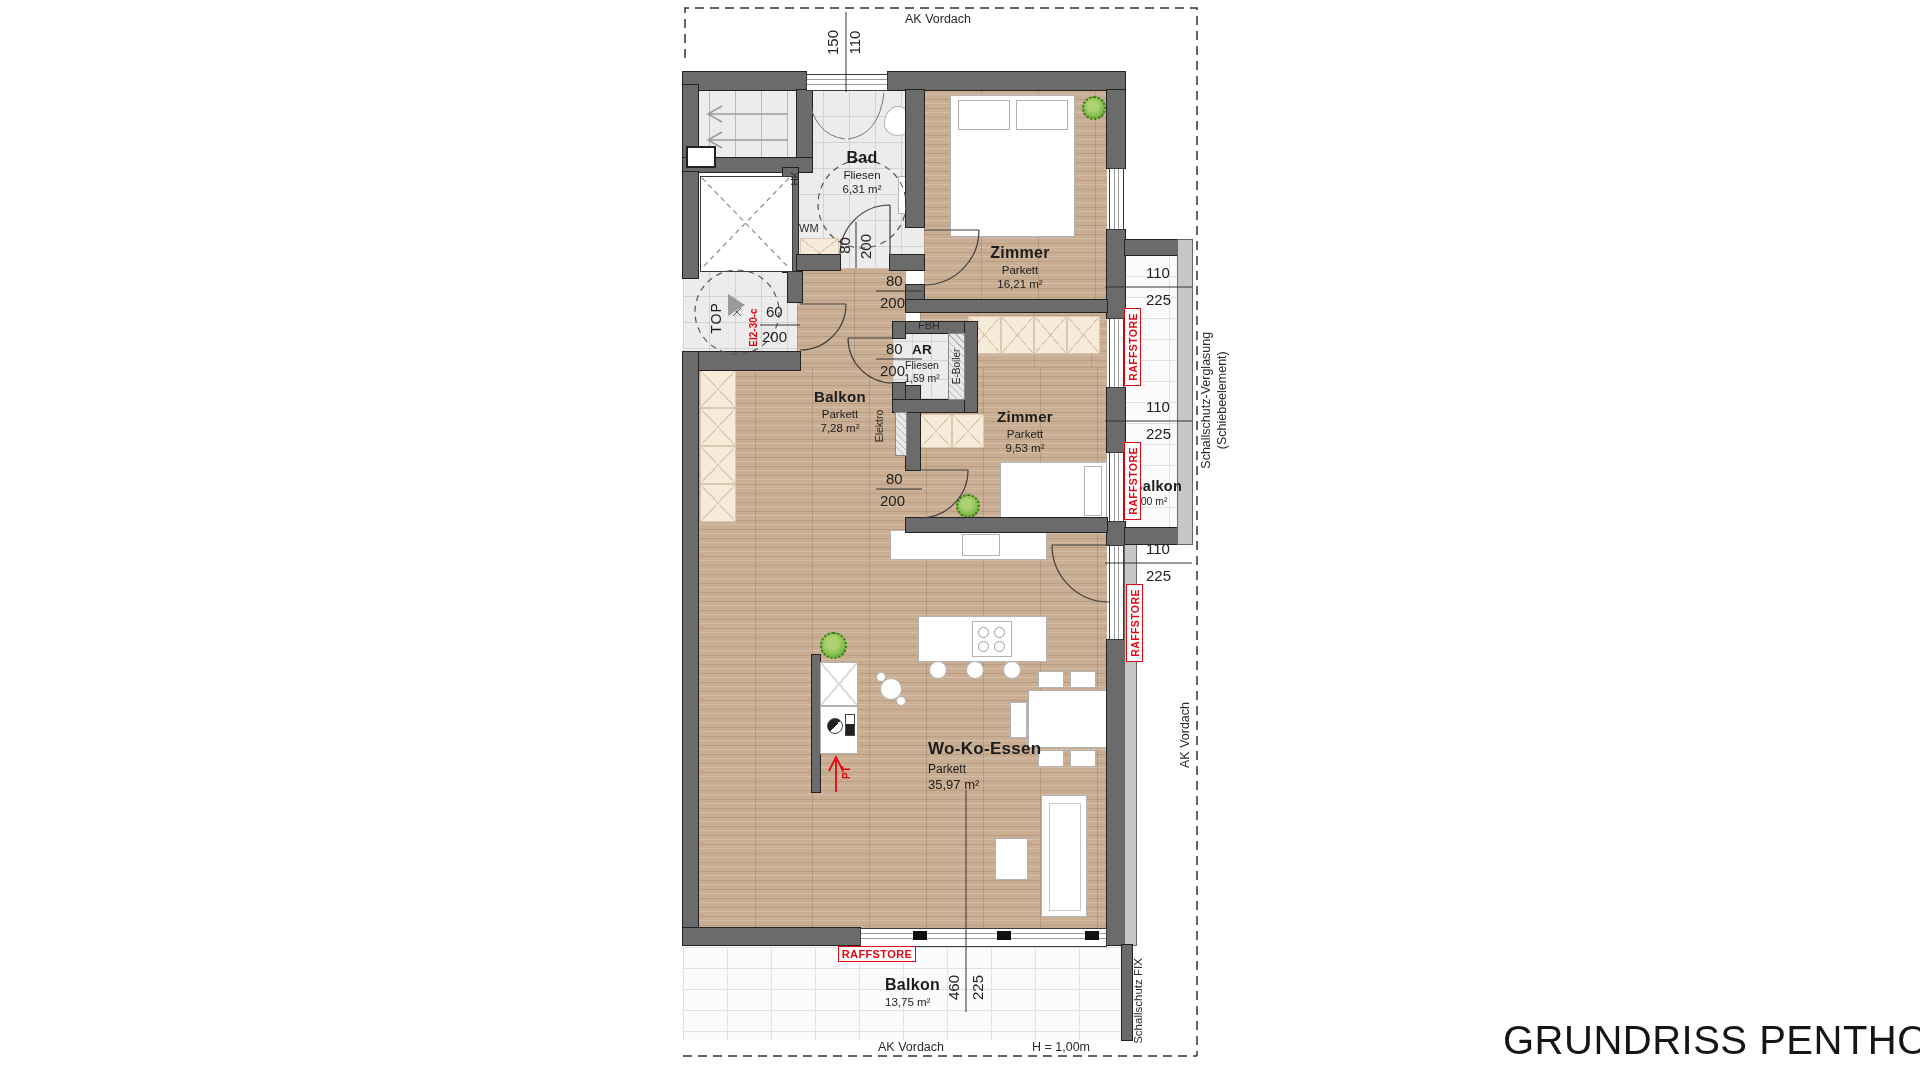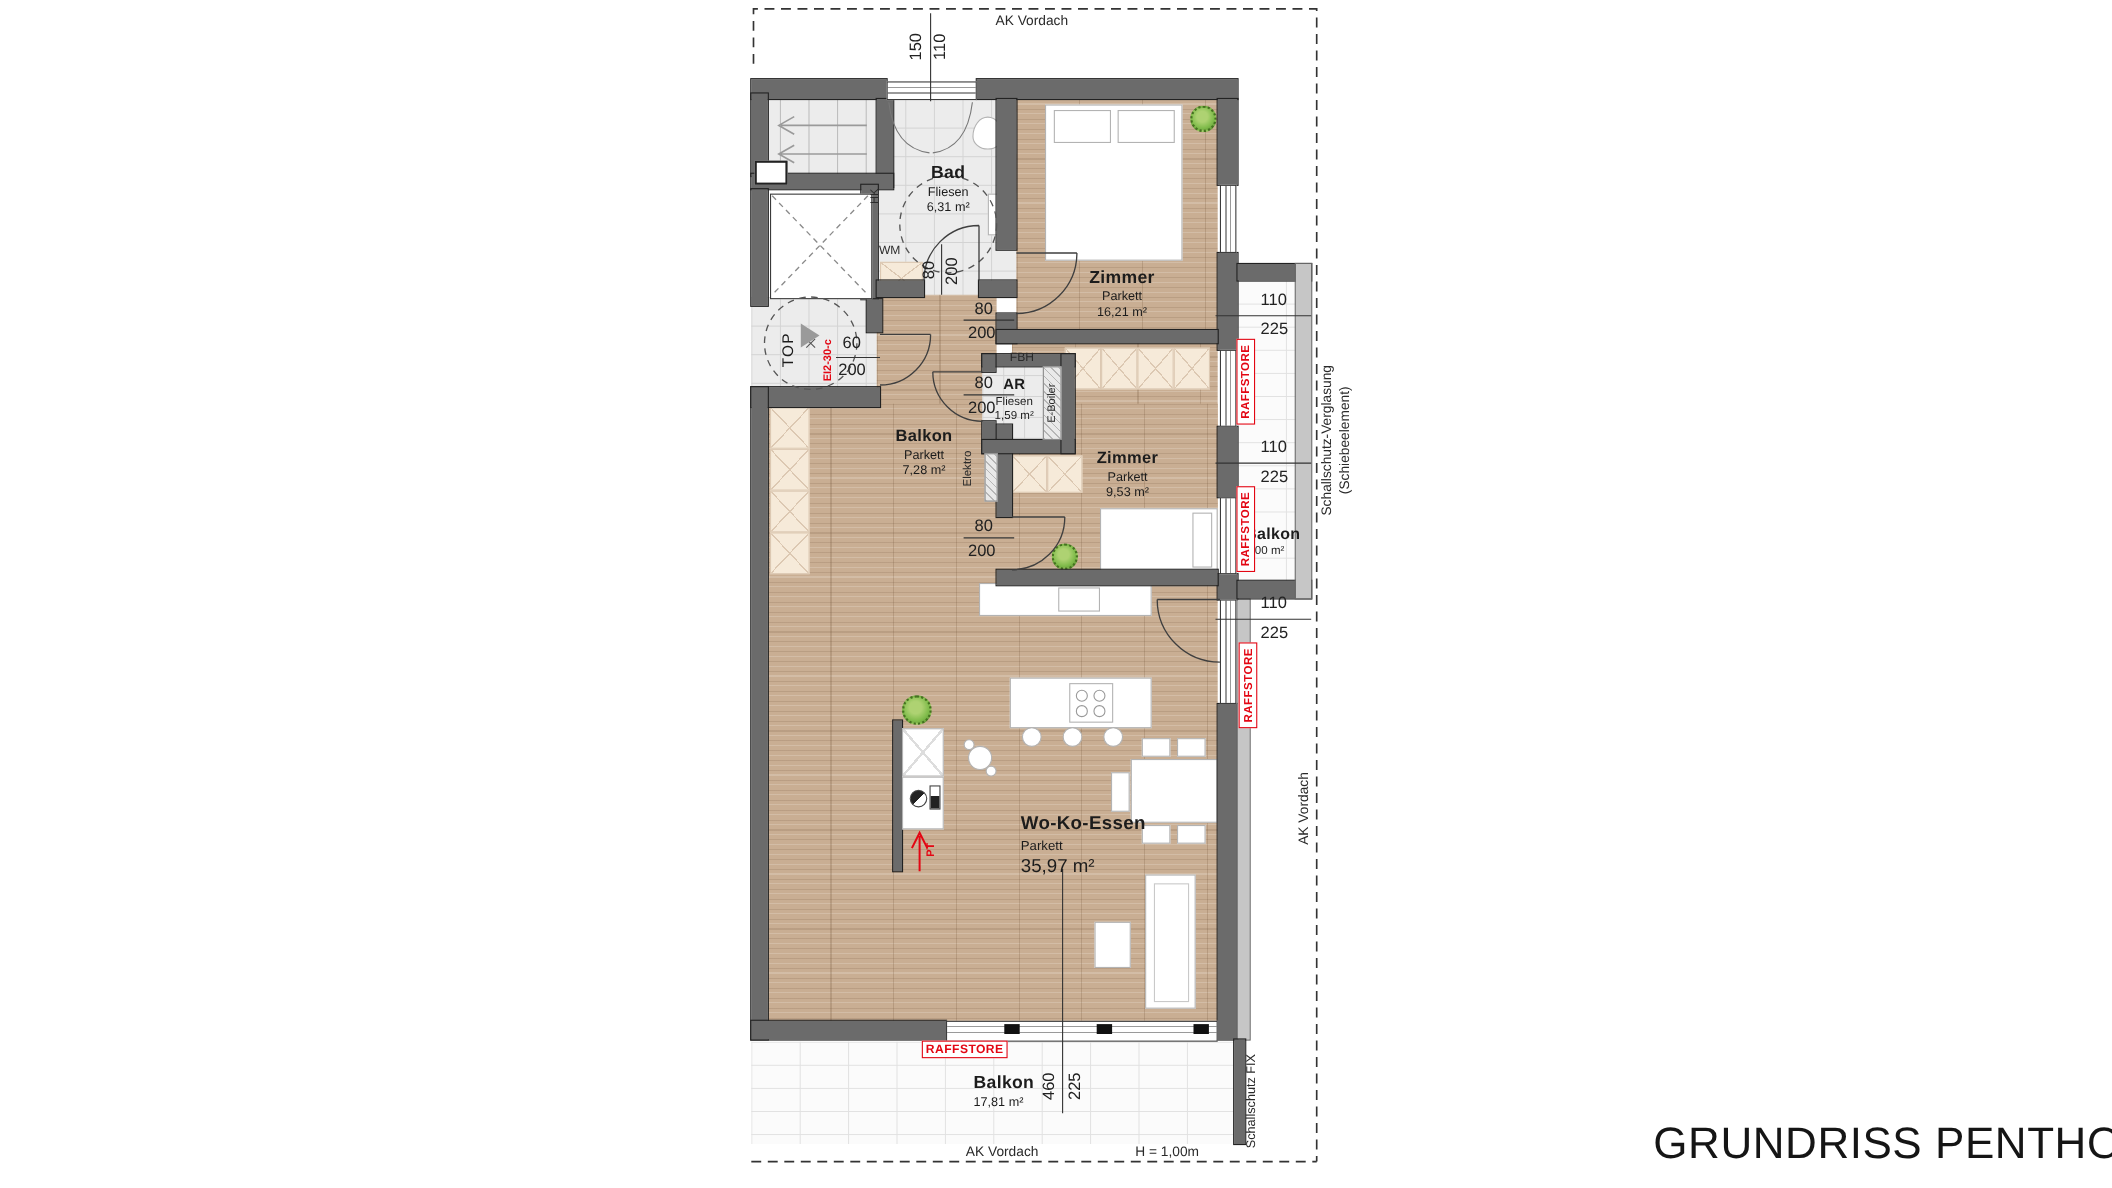--- a/index.html
+++ b/index.html
@@ -259,25 +259,25 @@
     <div class="rf">Parkett</div>
     <div class="ra">9,53 m²</div>
   </div>
   <div class="roomlbl" style="left:1128px;top:477px;width:64px;text-align:left;padding-left:4px">
     <div class="rn" style="font-size:14.5px">Balkon</div>
     <div class="ra" style="font-size:10.5px">6,00 m²</div>
   </div>
   <div class="roomlbl" style="left:928px;top:738px;width:120px;text-align:left">
     <div class="rn" style="font-size:17px">Wo-Ko-Essen</div>
     <div class="rf" style="font-size:12px;margin-top:3px">Parkett</div>
-    <div class="ra" style="font-size:17px">35,97 m²</div>
+    <div class="ra" style="font-size:13px">35,97 m²</div>
   </div>
   <div class="roomlbl" style="left:885px;top:975px;width:80px;text-align:left">
     <div class="rn">Balkon</div>
-    <div class="ra">17,81 m²</div>
+    <div class="ra">13,75 m²</div>
   </div>
 
   <div class="abs sml" style="left:799px;top:222px">WM</div>
   <div class="rl" style="left:789px;top:164px;width:14px;height:28px">
       <span class="rot sml" style="font-size:10px">HK</span>
     </div>
   <div class="rl" style="left:706px;top:292px;width:20px;height:52px">
       <span class="rot" style="font-size:14px;letter-spacing:1px">TOP</span>
     </div>
   <div class="tri" style="left:728px;top:294px"></div>

